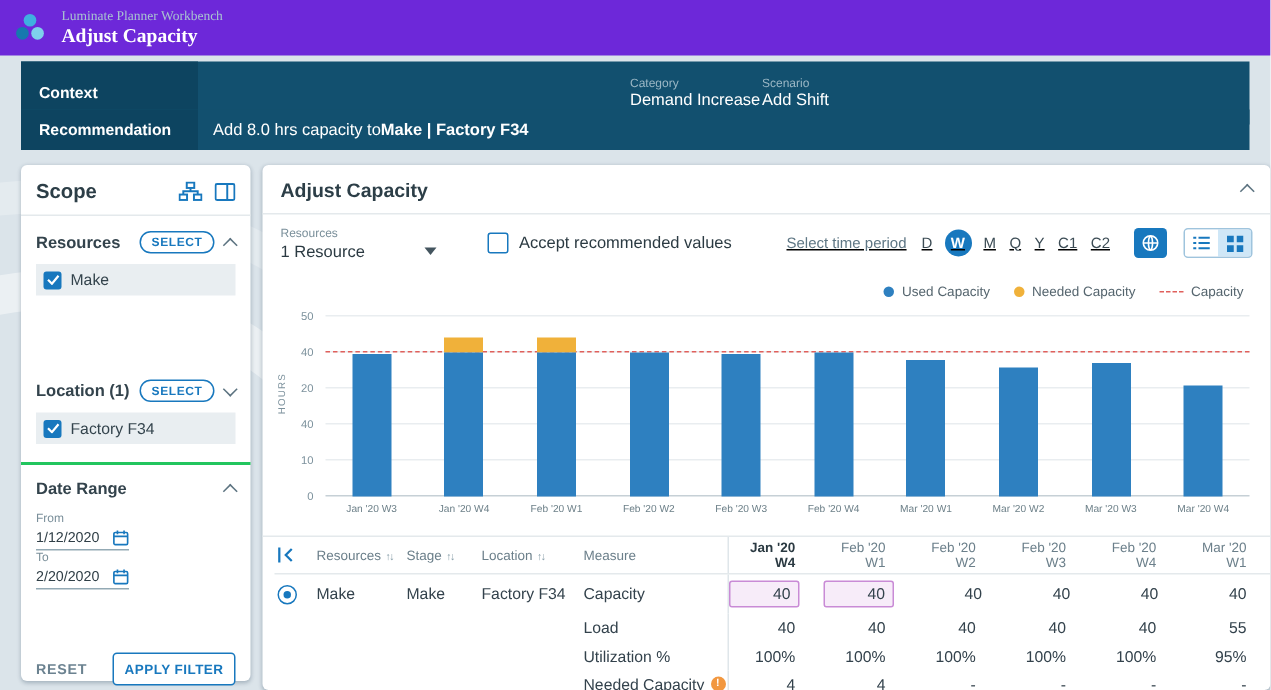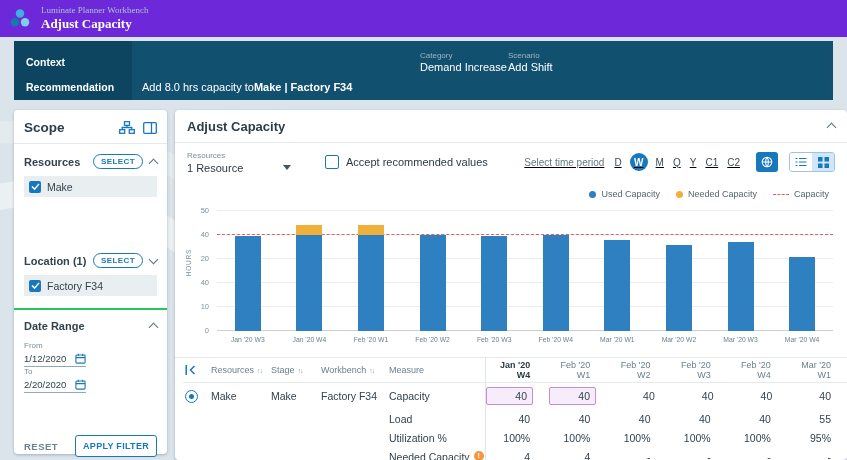--- a/index.html
+++ b/index.html
@@ -392,21 +392,21 @@
     <div class="trow thead">
       <div class="c-radio">
         <svg width="13" height="12" viewBox="0 0 13 12" fill="none" stroke="#1878be" stroke-width="1.5">
           <path d="M1.2 1v10"></path>
             <path d="M9.5 2 5.5 6l4 4"></path>
         </svg>
       </div>
       <div style="display:flex">
           <div class="th c-res"><span>Resources</span><span class="sort">↑↓</span></div>
           <div class="th c-stage"><span>Stage</span><span class="sort">↑↓</span></div>
-          <div class="th c-loc"><span>Workbench</span><span class="sort">↑↓</span></div>
+          <div class="th c-loc"><span>Location</span><span class="sort">↑↓</span></div>
           <div class="th c-meas">
             <span>Measure</span>
           </div>
         </div>
       <div class="periods">
           <div class="pc th cur">Jan '20 W4</div>
           <div class="pc th">Feb '20 W1</div>
           <div class="pc th">Feb '20 W2</div>
           <div class="pc th">Feb '20 W3</div>
           <div class="pc th">Feb '20 W4</div>

